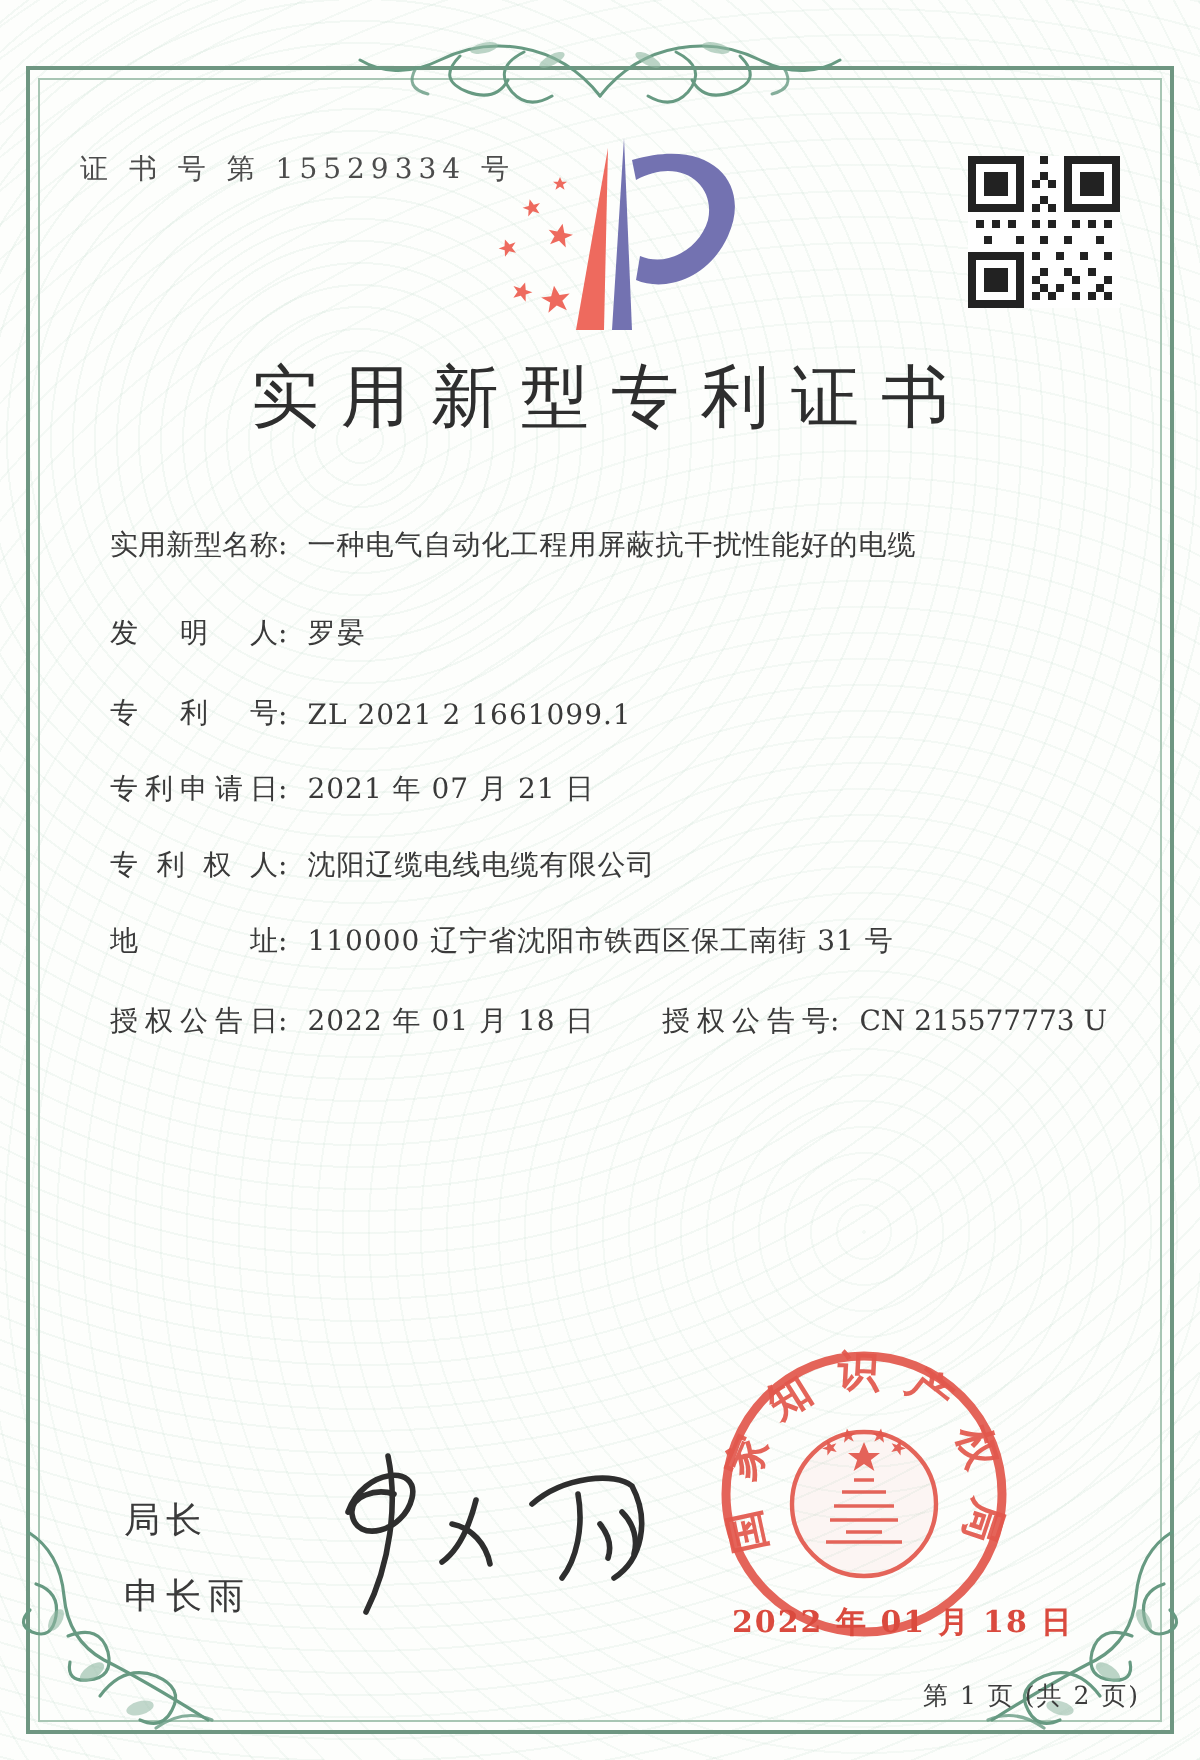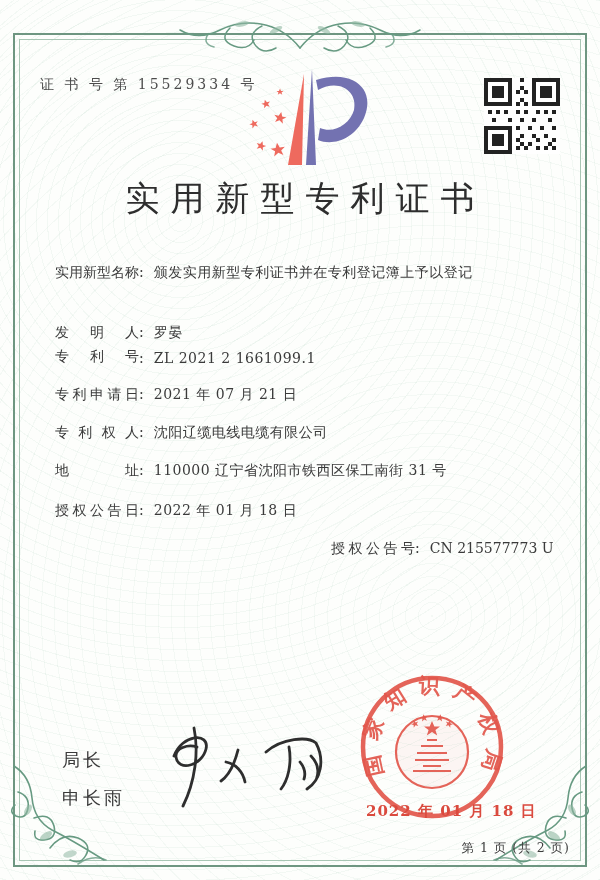--- a/index.html
+++ b/index.html
@@ -38,21 +38,21 @@
   }
   .fields { position: absolute; left: 55px; right: 40px; top: 256px; }
   .frow { position: absolute; left: 0; font-size: 14px; white-space: nowrap; }
   .frow .lbl {
     display: inline-block; width: 84px;
     text-align: justify; text-align-last: justify; text-justify: inter-character;
     vertical-align: bottom;
   }
   .frow .colon { display: inline-block; margin-right: 10px; }
   .frow .val { letter-spacing: 0.5px; }
-  .frow2 { position: absolute; font-size: 14px; white-space: nowrap; margin-top: 38px; }
+  .frow2 { position: absolute; font-size: 14px; white-space: nowrap; }
   .body-text {
     position: absolute; left: 52px; right: 50px; top: 531px;
     font-size: 13.5px; line-height: 21px; text-align: justify; color: #2f2f2f;
   }
   .body-text p { text-indent: 2em; }
   .sig-block { position: absolute; left: 62px; top: 748px; font-size: 18px; letter-spacing: 3px; }
   .sig-block .name { margin-top: 14px; }
   .sig-script { position: absolute; left: 150px; top: 722px; }
   .seal { position: absolute; left: 357px; top: 672px; }
   .seal-date {
@@ -157,23 +157,23 @@
       <rect x="8" y="8" width="12" height="12"></rect>
         <rect x="56" y="8" width="12" height="12"></rect>
         <rect x="8" y="56" width="12" height="12"></rect>
     </g>
   </svg>
 
   <div class="title">实用新型专利证书</div>
 
   <div class="fields">
     <div class="frow" style="top:8px">
-      <span class="lbl">实用新型名称</span><span class="colon">:</span><span class="val">颁发实用新型专利证书并在专利登记簿上予以登记</span>
-    </div>
-    <div class="frow" style="top:68px">
+      <span class="lbl">实用新型名称</span><span class="colon">:</span><span class="val">一种电气自动化工程用屏蔽抗干扰性能好的电缆</span>
+    </div>
+    <div class="frow" style="top:52px">
       <span class="lbl">发明人</span><span class="colon">:</span><span class="val">罗晏</span>
     </div>
     <div class="frow" style="top:92px">
       <span class="lbl">专利号</span><span class="colon">:</span><span class="val">ZL 2021 2 1661099.1</span>
     </div>
     <div class="frow" style="top:130px">
       <span class="lbl">专利申请日</span><span class="colon">:</span><span class="val">2021 年 07 月 21 日</span>
     </div>
     <div class="frow" style="top:168px">
       <span class="lbl">专利权人</span><span class="colon">:</span><span class="val">沈阳辽缆电线电缆有限公司</span>

